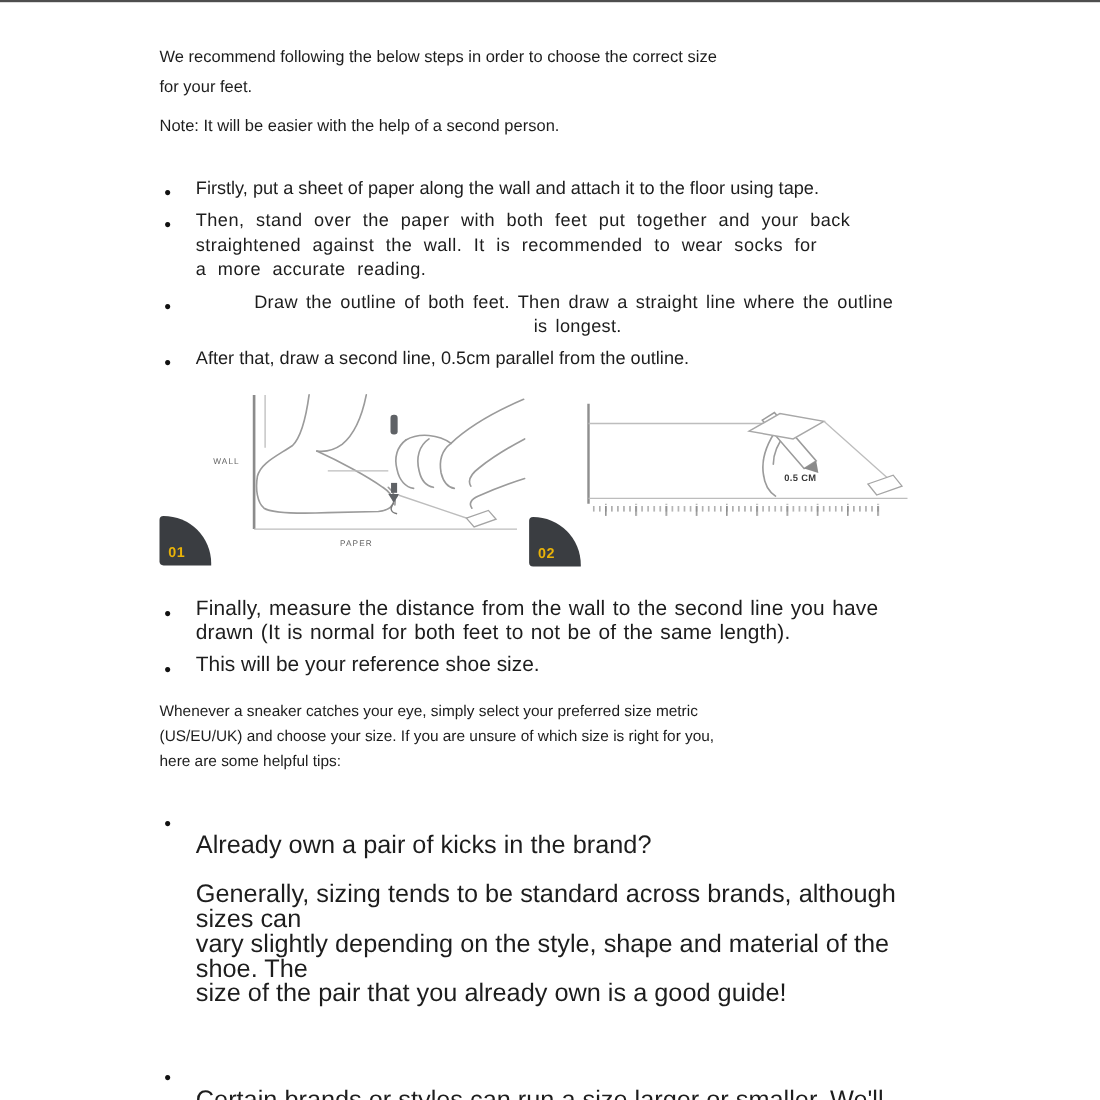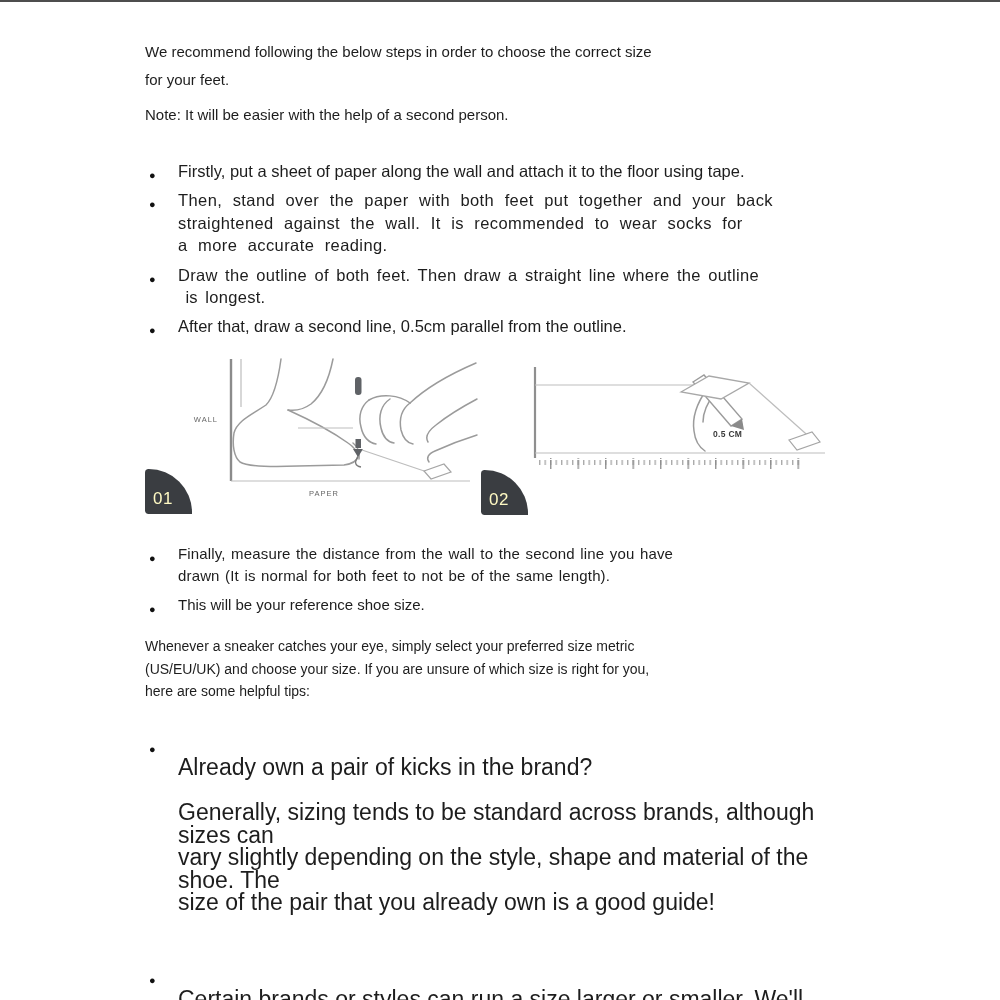--- a/index.html
+++ b/index.html
@@ -34,42 +34,42 @@
   ul.bullets li::before {
     content: "●";
     position: absolute; left: 4px; top: 4px;
     font-size: 11px; color: #111;
   }
 
   .steps { margin-top: 31px; }
   .steps li { font-size: 16.5px; line-height: 22.4px; margin-bottom: 7px; }
 
   .spread-a { word-spacing: 5.5px; letter-spacing: 0.4px; }
-  .spread-b { word-spacing: 2.5px; letter-spacing: 0.3px; }
+  .spread-b { word-spacing: 2.5px; letter-spacing: 0.3px; text-align: center; }
   .spread-c { word-spacing: 1.2px; letter-spacing: 0.15px; }
 
   .diagrams { position: relative; height: 162px; margin-top: 17px; width: 860px; }
   .d1 { position: absolute; left: 3px; top: 0; }
   .d2 { position: absolute; left: 350px; top: 6px; }
   .badge {
     position: absolute;
     width: 47px; height: 45px;
     background: #3a3d41;
     border-radius: 4px 47px 0 4px;
-    color: #fef9c3;
-    font-weight: normal; font-size: 17px;
+    color: #eab308;
+    font-weight: bold; font-size: 13px;
     display: flex; align-items: flex-end;
     padding: 0 0 5px 8px;
     letter-spacing: 0.5px;
   }
   .badge1 { left: 0; top: 114px; }
   .badge2 { left: 336px; top: 115px; }
 
   .steps2 { margin-top: 26px; }
-  .steps2 li { font-size: 15px; line-height: 22.5px; margin-bottom: 6px; }
+  .steps2 li { font-size: 19px; line-height: 22.5px; margin-bottom: 6px; }
 
   .tips-intro {
     margin-top: 19px;
     font-size: 14px; line-height: 22.5px;
     white-space: pre-line;
   }
 
   .tips { margin-top: 31px; }
   .tips li { font-size: 23px; line-height: 22.5px; margin-bottom: 29px; }
   .tip-title { margin-bottom: 0; }

